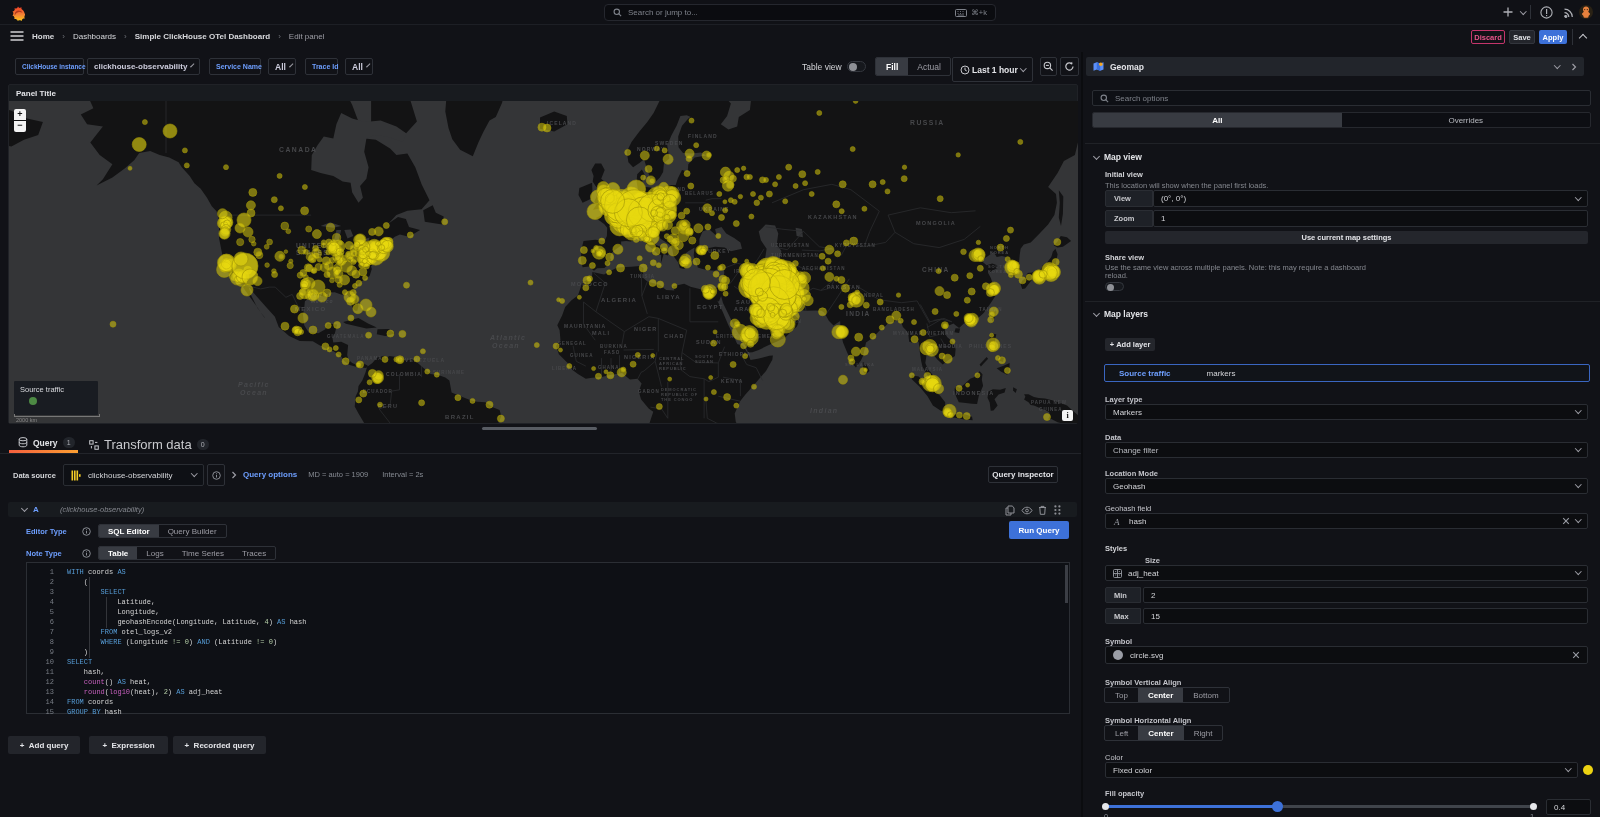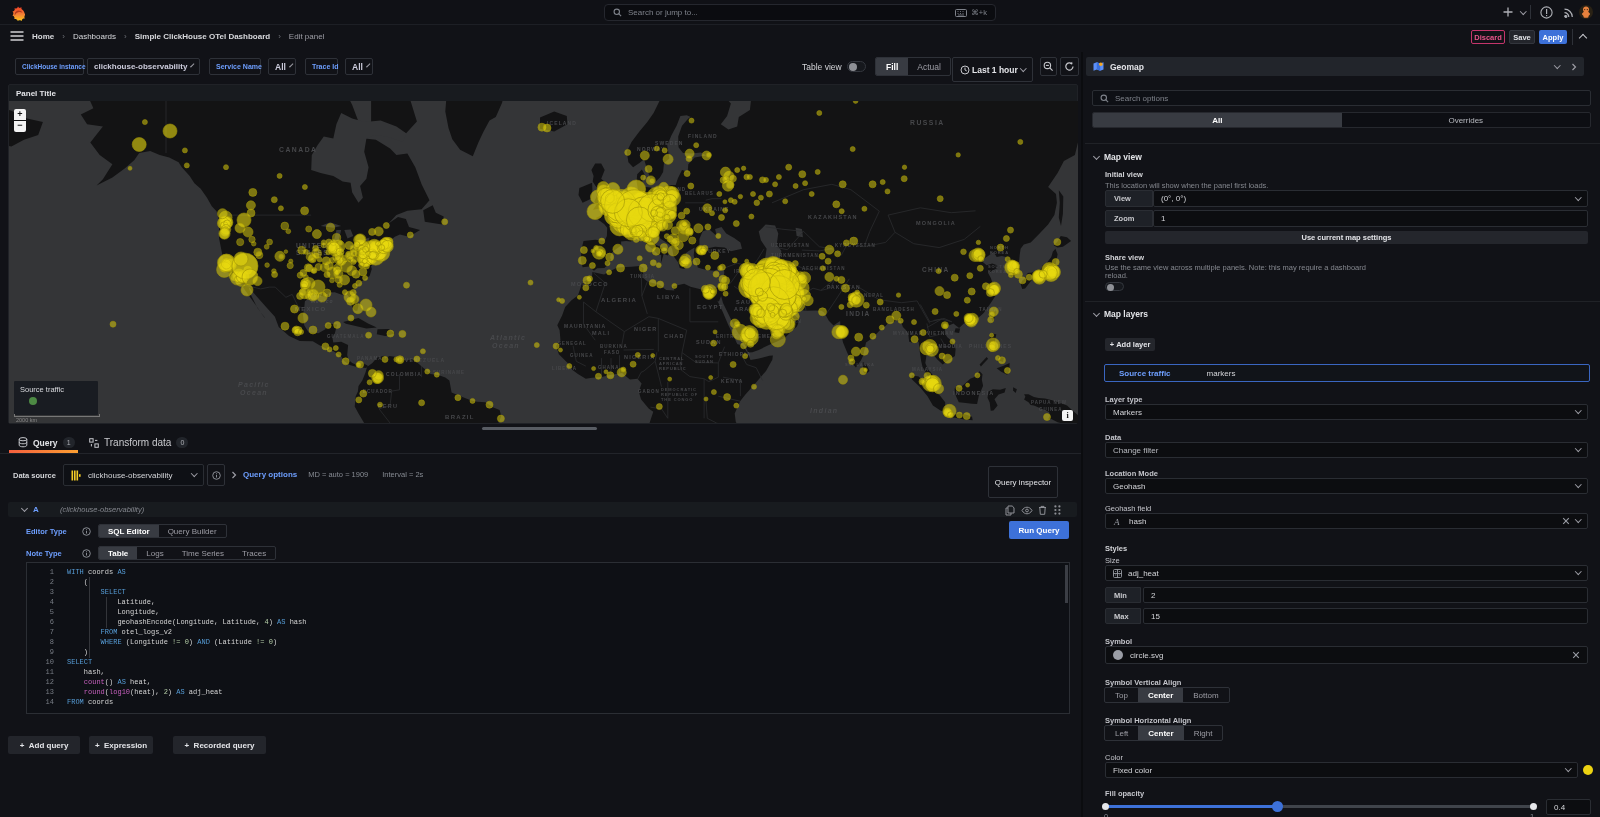--- a/index.html
+++ b/index.html
@@ -1428,21 +1428,21 @@
     </svg>
 <span style="font-size:8.5px;font-weight:bold;color:#e3e4e8">Query</span>
 <span style="background:#22252b;border-radius:6px;height:11px;min-width:12px;display:flex;align-items:center;justify-content:center;font-size:7px;color:#aeb0b6;padding:0 2px">1</span>
   </div>
 <div class="abs row" style="left:89px;top:437px;gap:5px">
     <svg width="10" height="10" viewBox="0 0 10 10">
       <rect x="0.7" y="0.7" width="3.4" height="3.4" fill="none" stroke="#c6c7cc" stroke-width="1"></rect>
       <rect x="5.9" y="5.9" width="3.4" height="3.4" fill="none" stroke="#c6c7cc" stroke-width="1"></rect>
       <path d="M6 2.4h2.4M2.4 6v2.4" stroke="#c6c7cc" stroke-width="1" fill="none"></path>
     </svg>
-<span style="font-size:10px;color:#c9cace">Transform data</span>
+<span style="font-size:13px;color:#c9cace">Transform data</span>
 <span style="background:#22252b;border-radius:6px;height:11px;min-width:12px;display:flex;align-items:center;justify-content:center;font-size:7px;color:#aeb0b6;padding:0 2px">0</span>
   </div>
 <div class="abs" style="left:9px;top:450px;width:69px;height:2.5px;background:linear-gradient(90deg,#f55f3e,#fc9f32)"></div>
 <div class="abs" style="left:0;top:452.5px;width:1083px;height:1px;background:#22242a"></div>
 <div class="abs" style="left:13px;top:471px;font-size:7.5px;font-weight:bold;color:#d4d5d9">Data source</div>
 <div class="abs row" style="left:63px;top:464px;width:141px;height:22px;background:#0e1015;border:1px solid #2a2d33;border-radius:2px;padding:0 7px">
 <svg width="11" height="11" viewBox="0 0 11 11">
       <g fill="#f3cc26">
         <rect x="0.5" y="0.5" width="1.6" height="10"></rect>
         <rect x="3" y="0.5" width="1.6" height="10"></rect>
@@ -1463,21 +1463,21 @@
 <div class="abs row" style="left:231px;top:470px;gap:6px">
     <span style="display:flex">
       <svg width="6" height="8" viewBox="0 0 6 8">
         <path d="M1.5 1 4.5 4 1.5 7" fill="none" stroke="#9d9da5" stroke-width="1.2"></path>
       </svg>
     </span>
 <span class="blue" style="font-size:8px;font-weight:bold">Query options</span>
 <span class="gray" style="font-size:7.5px;margin-left:5px">MD = auto = 1909</span>
 <span class="gray" style="font-size:7.5px;margin-left:8px">Interval = 2s</span>
   </div>
-<div class="btn" style="left:988px;top:466px;width:70px;height:32px;border:1px solid #2e3138;color:#e3e4e8;font-size:8px;font-weight:normal">Query inspector</div>
+<div class="btn" style="left:988px;top:466px;width:70px;height:17px;border:1px solid #2e3138;color:#e3e4e8;font-size:8px;font-weight:bold">Query inspector</div>
 <div class="abs" style="left:8px;top:502px;width:1069px;height:15px;background:#181b1f;border-radius:2px"></div>
 <div class="abs" style="left:22px;top:506px;width:5px;height:5px;border-right:1.2px solid #9d9da5;border-bottom:1.2px solid #9d9da5;transform:rotate(45deg)"></div>
 <div class="abs" style="left:33px;top:505px;font-size:8px;font-weight:bold;color:#6e9fff">A</div>
 <div class="abs" style="left:60px;top:505px;font-size:7.5px;font-style:italic;color:#84878e">(clickhouse-observability)</div>
 <div class="abs" style="left:1005px;top:505px">
     <svg width="10" height="11" viewBox="0 0 10 11">
       <path d="M3 1h4.2L9 2.8V8H3z" fill="none" stroke="#8e9096" stroke-width="1"></path>
       <path d="M3 3H1v7h5V8" fill="none" stroke="#8e9096" stroke-width="1"></path>
     </svg>
   </div>
@@ -1539,26 +1539,27 @@
     <div style="height:10.07px;line-height:10.07px;white-space:pre"><span style="display:inline-block;width:27px;text-align:right;color:#787d85">5</span><span style="display:inline-block;width:13px"></span><span style="color:#d4d4d4">            Longitude,</span></div>
     <div style="height:10.07px;line-height:10.07px;white-space:pre"><span style="display:inline-block;width:27px;text-align:right;color:#787d85">6</span><span style="display:inline-block;width:13px"></span><span style="color:#d4d4d4">            geohashEncode(Longitude, Latitude, </span><span style="color:#b5cea8">4</span><span style="color:#d4d4d4">) </span><span style="color:#569cd6">AS</span><span style="color:#d4d4d4"> hash</span></div>
     <div style="height:10.07px;line-height:10.07px;white-space:pre"><span style="display:inline-block;width:27px;text-align:right;color:#787d85">7</span><span style="display:inline-block;width:13px"></span><span style="color:#d4d4d4">        </span><span style="color:#569cd6">FROM</span><span style="color:#d4d4d4"> otel_logs_v2</span></div>
     <div style="height:10.07px;line-height:10.07px;white-space:pre"><span style="display:inline-block;width:27px;text-align:right;color:#787d85">8</span><span style="display:inline-block;width:13px"></span><span style="color:#d4d4d4">        </span><span style="color:#569cd6">WHERE</span><span style="color:#d4d4d4"> (Longitude </span><span style="color:#b5cea8">!= 0</span><span style="color:#d4d4d4">) </span><span style="color:#569cd6">AND</span><span style="color:#d4d4d4"> (Latitude </span><span style="color:#b5cea8">!= 0</span><span style="color:#d4d4d4">)</span></div>
     <div style="height:10.07px;line-height:10.07px;white-space:pre"><span style="display:inline-block;width:27px;text-align:right;color:#787d85">9</span><span style="display:inline-block;width:13px"></span><span style="color:#d4d4d4">    )</span></div>
     <div style="height:10.07px;line-height:10.07px;white-space:pre"><span style="display:inline-block;width:27px;text-align:right;color:#787d85">10</span><span style="display:inline-block;width:13px"></span><span style="color:#569cd6">SELECT</span></div>
     <div style="height:10.07px;line-height:10.07px;white-space:pre"><span style="display:inline-block;width:27px;text-align:right;color:#787d85">11</span><span style="display:inline-block;width:13px"></span><span style="color:#d4d4d4">    hash,</span></div>
     <div style="height:10.07px;line-height:10.07px;white-space:pre"><span style="display:inline-block;width:27px;text-align:right;color:#787d85">12</span><span style="display:inline-block;width:13px"></span><span style="color:#d4d4d4">    </span><span style="color:#c75fbe">count</span><span style="color:#d4d4d4">() </span><span style="color:#569cd6">AS</span><span style="color:#d4d4d4"> heat,</span></div>
     <div style="height:10.07px;line-height:10.07px;white-space:pre"><span style="display:inline-block;width:27px;text-align:right;color:#787d85">13</span><span style="display:inline-block;width:13px"></span><span style="color:#d4d4d4">    </span><span style="color:#c75fbe">round</span><span style="color:#d4d4d4">(</span><span style="color:#c75fbe">log10</span><span style="color:#d4d4d4">(heat), </span><span style="color:#b5cea8">2</span><span style="color:#d4d4d4">) </span><span style="color:#569cd6">AS</span><span style="color:#d4d4d4"> adj_heat</span></div>
     <div style="height:10.07px;line-height:10.07px;white-space:pre"><span style="display:inline-block;width:27px;text-align:right;color:#787d85">14</span><span style="display:inline-block;width:13px"></span><span style="color:#569cd6">FROM</span><span style="color:#d4d4d4"> coords</span></div>
+    <div style="height:10.07px;line-height:10.07px;white-space:pre"><span style="display:inline-block;width:27px;text-align:right;color:#787d85">15</span><span style="display:inline-block;width:13px"></span><span style="color:#569cd6">GROUP BY</span><span style="color:#d4d4d4"> hash</span></div>
 <div class="abs" style="left:62px;top:14px;width:1px;height:81px;background:#33353a"></div>
 <div class="abs" style="left:79px;top:34px;width:1px;height:31px;background:#33353a"></div>
 <div class="abs" style="right:1px;top:2px;width:3px;height:38px;background:#3b3e45"></div>
 </div>
 <div class="btn" style="left:8px;top:736px;width:72px;height:18px;background:#23252b;color:#e3e4e8;font-size:8px;font-weight:bold">+&nbsp;&nbsp;Add query</div>
-<div class="btn" style="left:89px;top:736px;width:64px;height:18px;background:#23252b;color:#e3e4e8;font-size:8px;font-weight:bold">+&nbsp;&nbsp;Expression</div>
+<div class="btn" style="left:89px;top:736px;width:79px;height:18px;background:#23252b;color:#e3e4e8;font-size:8px;font-weight:bold">+&nbsp;&nbsp;Expression</div>
 <div class="btn" style="left:173px;top:736px;width:93px;height:18px;background:#23252b;color:#e3e4e8;font-size:8px;font-weight:bold">+&nbsp;&nbsp;Recorded query</div>
 <div class="abs" style="left:1081px;top:52px;width:2px;height:765px;background:#0b0c0f"></div>
 <div class="abs row" style="left:1092px;top:90px;width:499px;height:16px;background:#0e1015;border:1px solid #2a2d33;border-radius:2px;padding:0 7px">
     <svg width="9" height="9" viewBox="0 0 9 9">
       <circle cx="3.78" cy="3.78" r="2.6999999999999997" fill="none" stroke="#7e828a" stroke-width="1.1"></circle>
       <line x1="5.67" y1="5.67" x2="8.1" y2="8.1" stroke="#7e828a" stroke-width="1.1"></line>
     </svg>
     <span style="color:#7e828a;font-size:8px;margin-left:6px">Search options</span>
   </div>
 <div class="abs row" style="left:1092px;top:112px;width:499px;height:16px;background:#0d0e13;border:1px solid #26282e;border-radius:2px;overflow:hidden">
@@ -1599,21 +1600,21 @@
       <svg width="10" height="9" viewBox="0 0 10 9">
         <text x="1" y="8" font-size="9" font-style="italic" fill="#9a9da5" font-family="Liberation Serif,serif">A</text>
       </svg>
     </span>hash<span class="selchev row" style="gap:6px">
       <svg width="8" height="8" viewBox="0 0 8 8">
         <path d="M1.2 1.2 6.8 6.8M6.8 1.2 1.2 6.8" stroke="#9a9da5" stroke-width="1.1"></path>
       </svg>
       <span class="chev" style="margin-left:0"></span>
     </span></div>
 <div class="lab" style="left:1105px;top:544px">Styles</div>
-<div class="desc" style="left:1105px;top:556px;color:#c4c5cb;font-weight:normal">Size</div>
+<div class="desc" style="left:1145px;top:556px;color:#c4c5cb;font-weight:bold">Size</div>
 <div class="fld" style="left:1105px;top:565px;width:483px;height:16px"><span style="margin-right:6px;display:flex">
       <svg width="9" height="9" viewBox="0 0 9 9">
         <rect x="0.5" y="0.5" width="8" height="8" rx="1" fill="none" stroke="#969aa2" stroke-width="0.9"></rect>
         <path d="M4.5 0.5v8M0.5 4.5h8" stroke="#969aa2" stroke-width="0.9"></path>
         <path d="M2 2.5h1.2M5.8 2.5H7M2 6h1.2M5.8 6H7" stroke="#969aa2" stroke-width="0.8"></path>
       </svg>
     </span>adj_heat<span class="chev selchev"></span></div>
 <div class="pfx" style="left:1105px;top:587px;width:36px;height:16px">Min</div>
 <div class="fld" style="left:1143px;top:587px;width:445px;height:16px">2</div>
 <div class="pfx" style="left:1105px;top:608px;width:36px;height:16px">Max</div>

